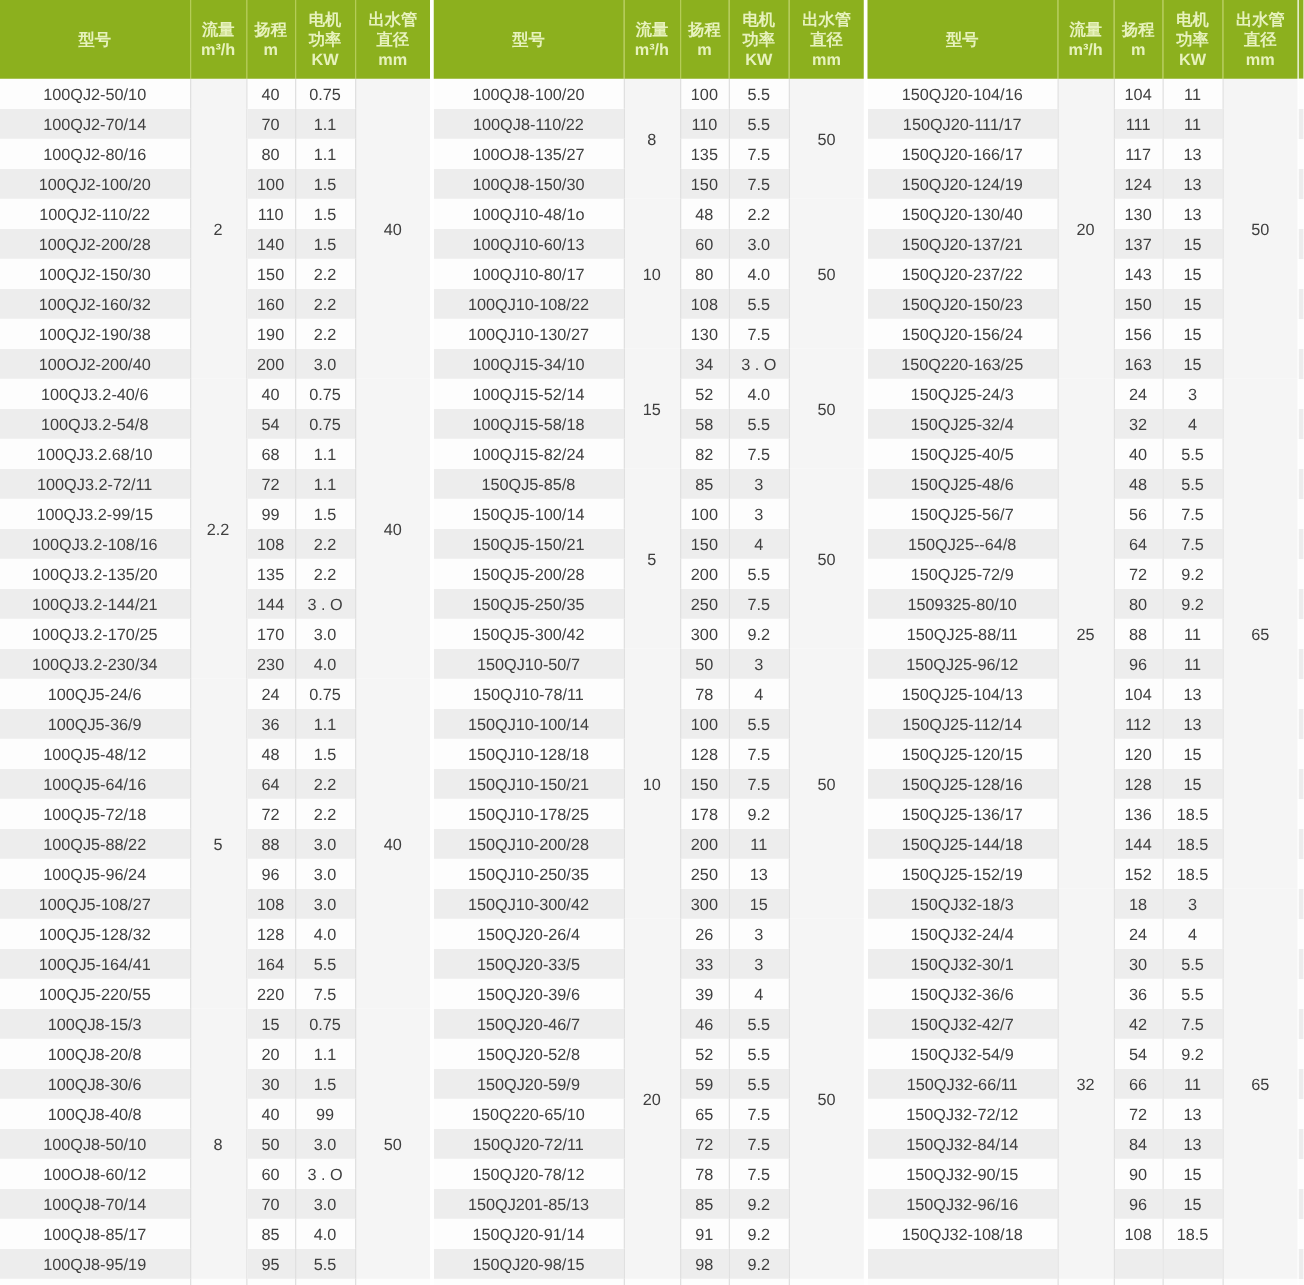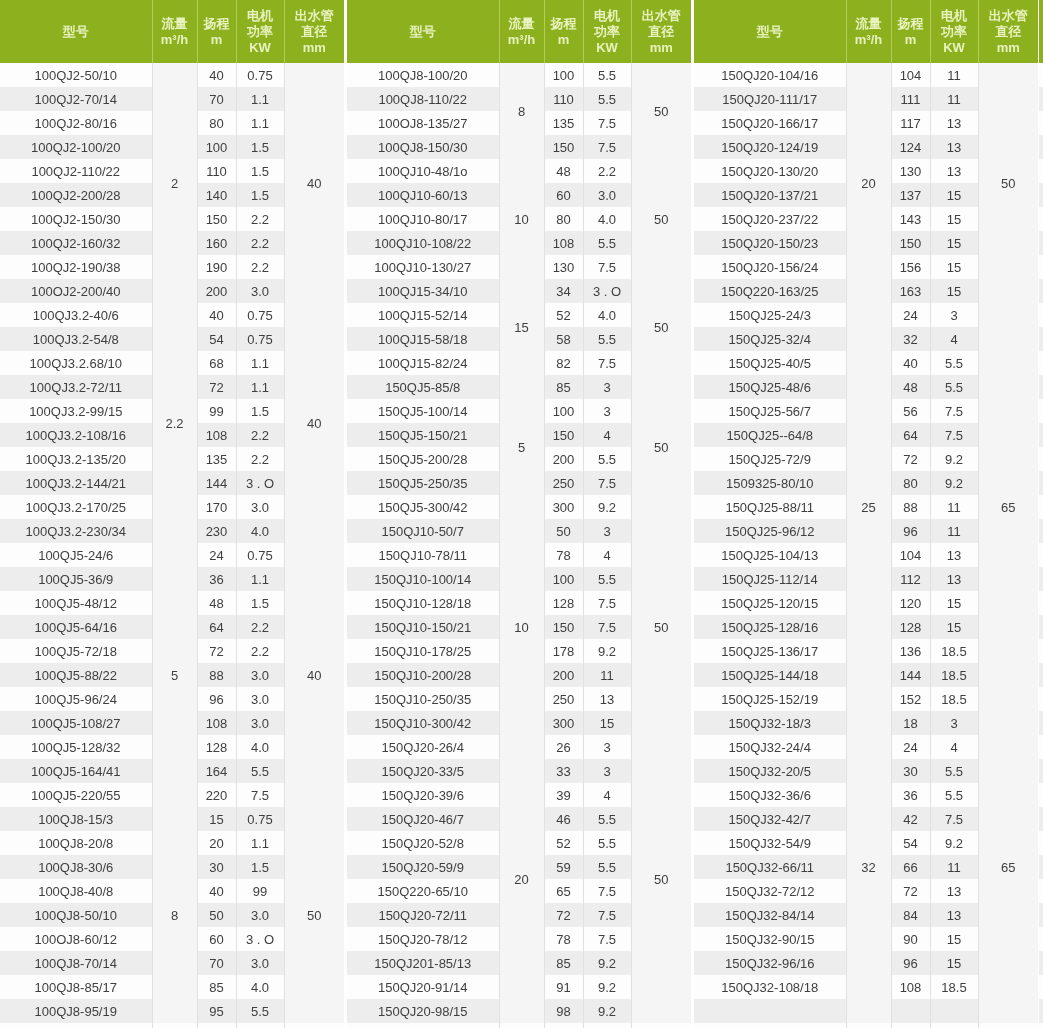--- a/index.html
+++ b/index.html
@@ -604,21 +604,21 @@
             <td>150QJ20-166/17</td>
             <td>117</td>
             <td>13</td>
           </tr>
           <tr>
             <td>150QJ20-124/19</td>
             <td>124</td>
             <td>13</td>
           </tr>
           <tr>
-            <td>150QJ20-130/20</td>
+            <td>150QJ20-130/40</td>
             <td>130</td>
             <td>13</td>
           </tr>
           <tr>
             <td>150QJ20-137/21</td>
             <td>137</td>
             <td>15</td>
           </tr>
           <tr>
             <td>150QJ20-237/22</td>
@@ -733,21 +733,21 @@
             <td>18</td>
             <td>3</td>
             <td class="merged" rowspan="13">65</td>
           </tr>
           <tr>
             <td>150QJ32-24/4</td>
             <td>24</td>
             <td>4</td>
           </tr>
           <tr>
-            <td>150QJ32-20/5</td>
+            <td>150QJ32-30/1</td>
             <td>30</td>
             <td>5.5</td>
           </tr>
           <tr>
             <td>150QJ32-36/6</td>
             <td>36</td>
             <td>5.5</td>
           </tr>
           <tr>
             <td>150QJ32-42/7</td>

